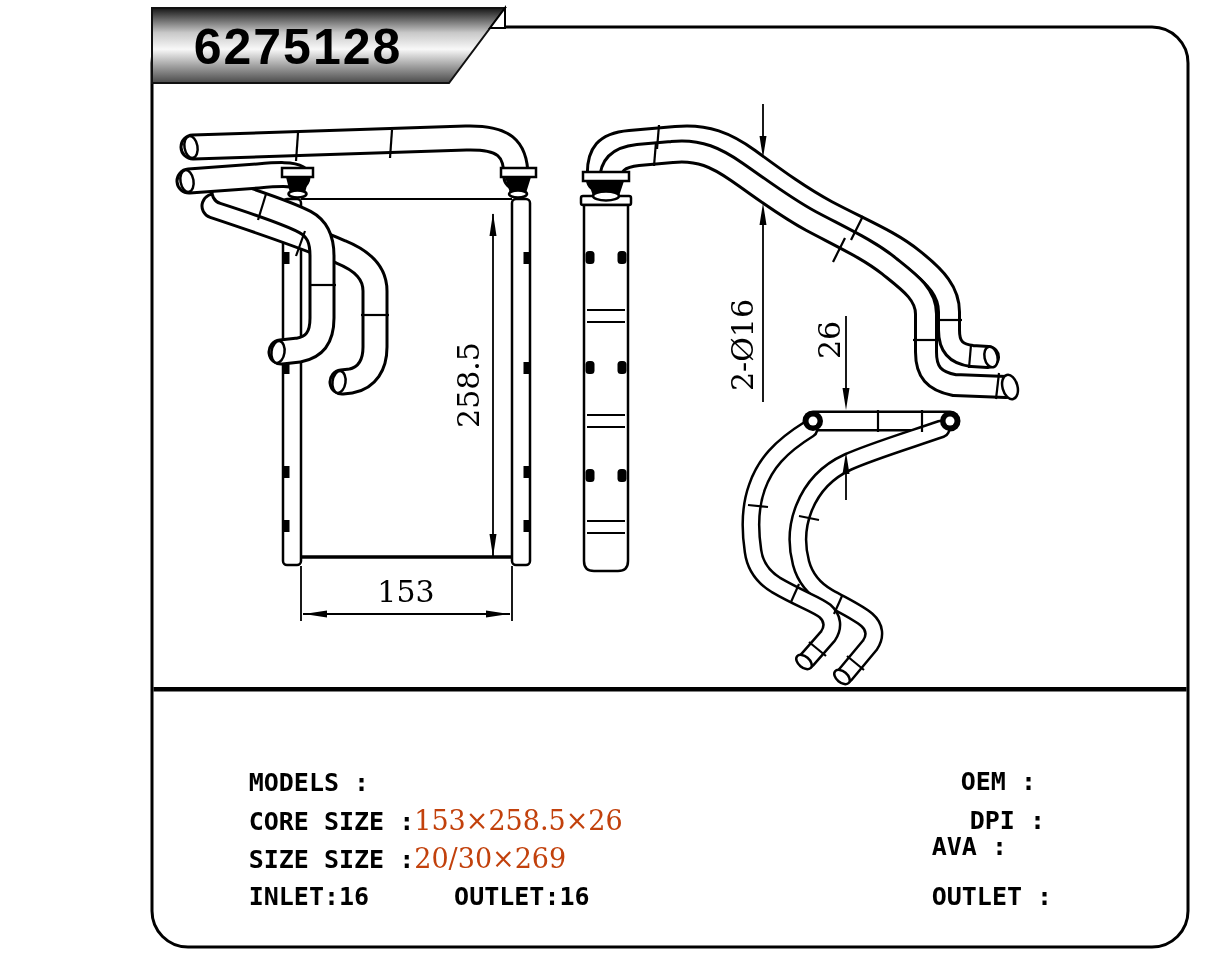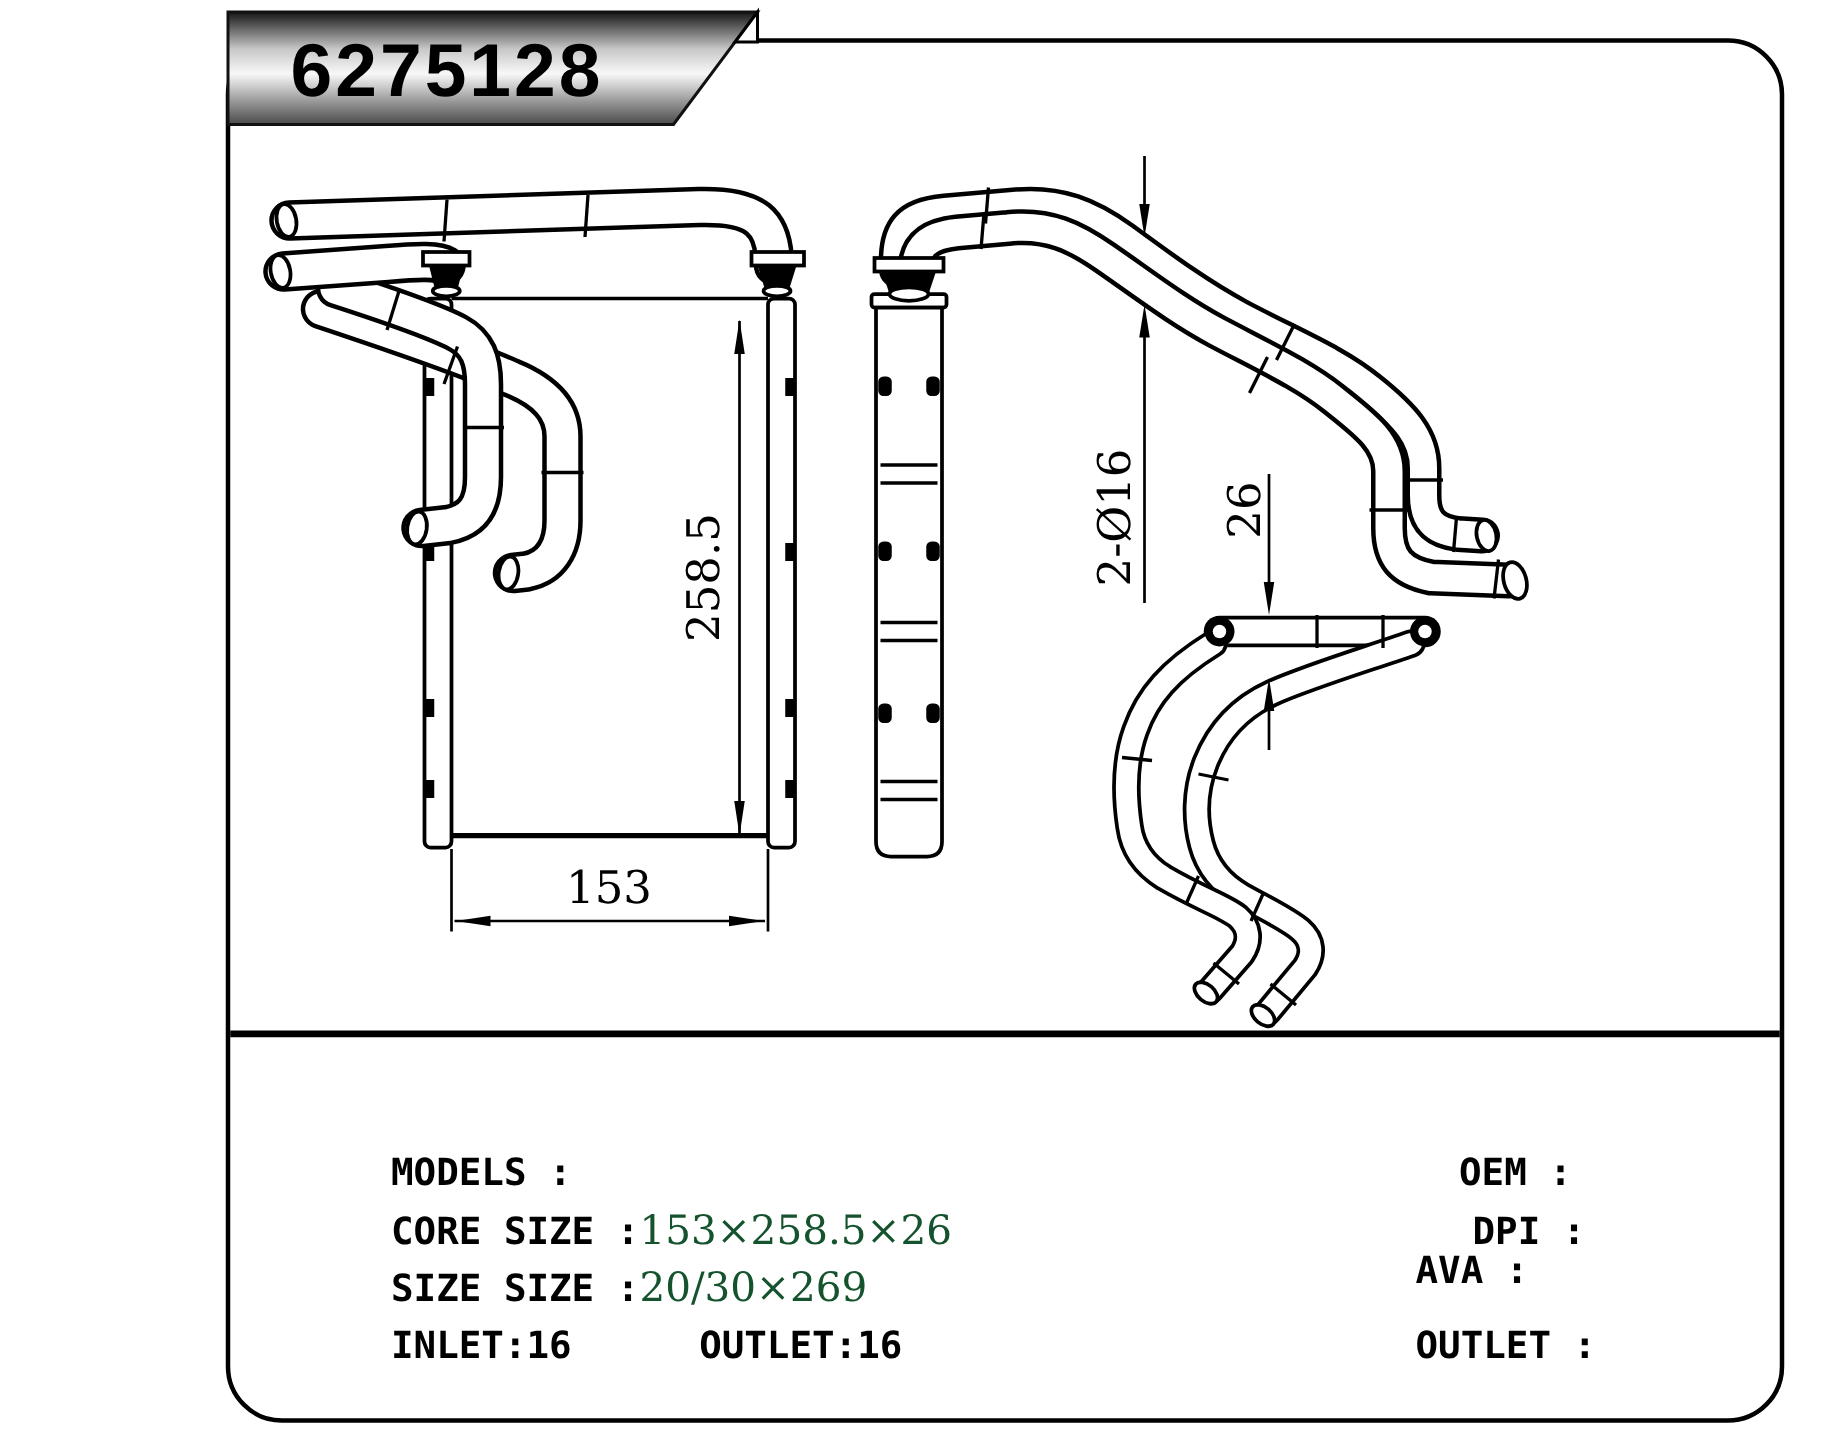--- a/index.html
+++ b/index.html
@@ -16,22 +16,22 @@
   .arrow{fill:#000;stroke:none;}
   .white-part{fill:#fff;stroke:#000;stroke-width:2.5;}
   .black-part{fill:#000;stroke:none;}
 
   .dimtxt{font-family:"DejaVu Serif",serif;font-size:30px;fill:#000;}
   .banner-txt{font-family:"Liberation Sans",sans-serif;font-size:50px;font-weight:bold;
               fill:#000;letter-spacing:2px;}
 
   
   .srow{position:absolute;height:36px;line-height:36px;white-space:pre;}
-  .slab{font-family:"DejaVu Sans Mono",monospace;font-weight:bold;font-size:25px;color:#000;margin-left:12px;}
-  .sval{font-family:"DejaVu Serif",serif;font-size:27px;color:#14532d;}
+  .slab{font-family:"DejaVu Sans Mono",monospace;font-weight:bold;font-size:25px;color:#000;}
+  .sval{font-family:"DejaVu Serif",serif;font-size:27px;color:#c2410c;}
   .outlet-gap{margin-left:85px;}
 </style>
 </head>
 <body>
 
 <div class="stage">
 
 <svg width="1223" height="964" viewBox="0 0 1223 964">
   <defs>
     <linearGradient id="bannerGrad" x1="0" y1="0" x2="0" y2="1">

